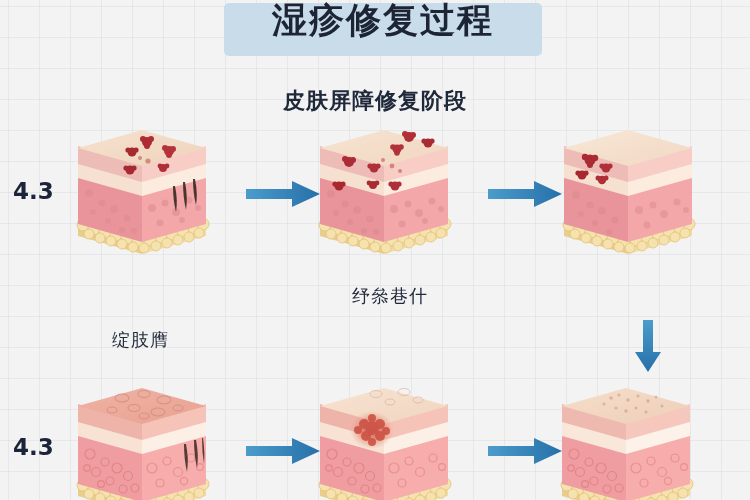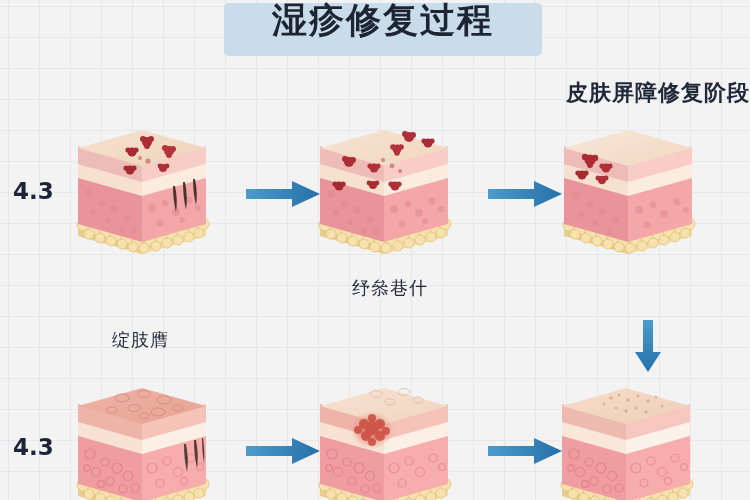--- a/index.html
+++ b/index.html
@@ -45,23 +45,23 @@
     font-weight: bold;
     color: #1d2433;
     letter-spacing: 2px;
     line-height: 1;
     font-family: "DejaVu Sans", "Liberation Sans", sans-serif;
   }
 
   .subtitle {
     position: absolute;
     left: 0;
-    top: 78px;
+    top: 86px;
     width: 750px;
-    text-align: right;
+    text-align: center;
     font-size: 22px;
     font-weight: bold;
     color: #20293a;
     letter-spacing: 1px;
   }
 
   
   .step-number {
     position: absolute;
     font-size: 23px;
@@ -110,21 +110,21 @@
   
   .caption {
     position: absolute;
     font-size: 18px;
     font-weight: 500;
     color: #222a3a;
     letter-spacing: 1px;
     white-space: nowrap;
   }
   .cap1 { left: 112px; top: 288px; margin-top: 40px; }
-  .cap2 { left: 352px; top: 276px; }
+  .cap2 { left: 352px; top: 284px; }
   .cap3 { left: 596px; top: 288px; }
 </style>
 </head>
 <body>
 
 <div id="canvas">
 
   <div class="title-banner">
     <span class="title-text">湿疹修复过程</span>
   </div>

